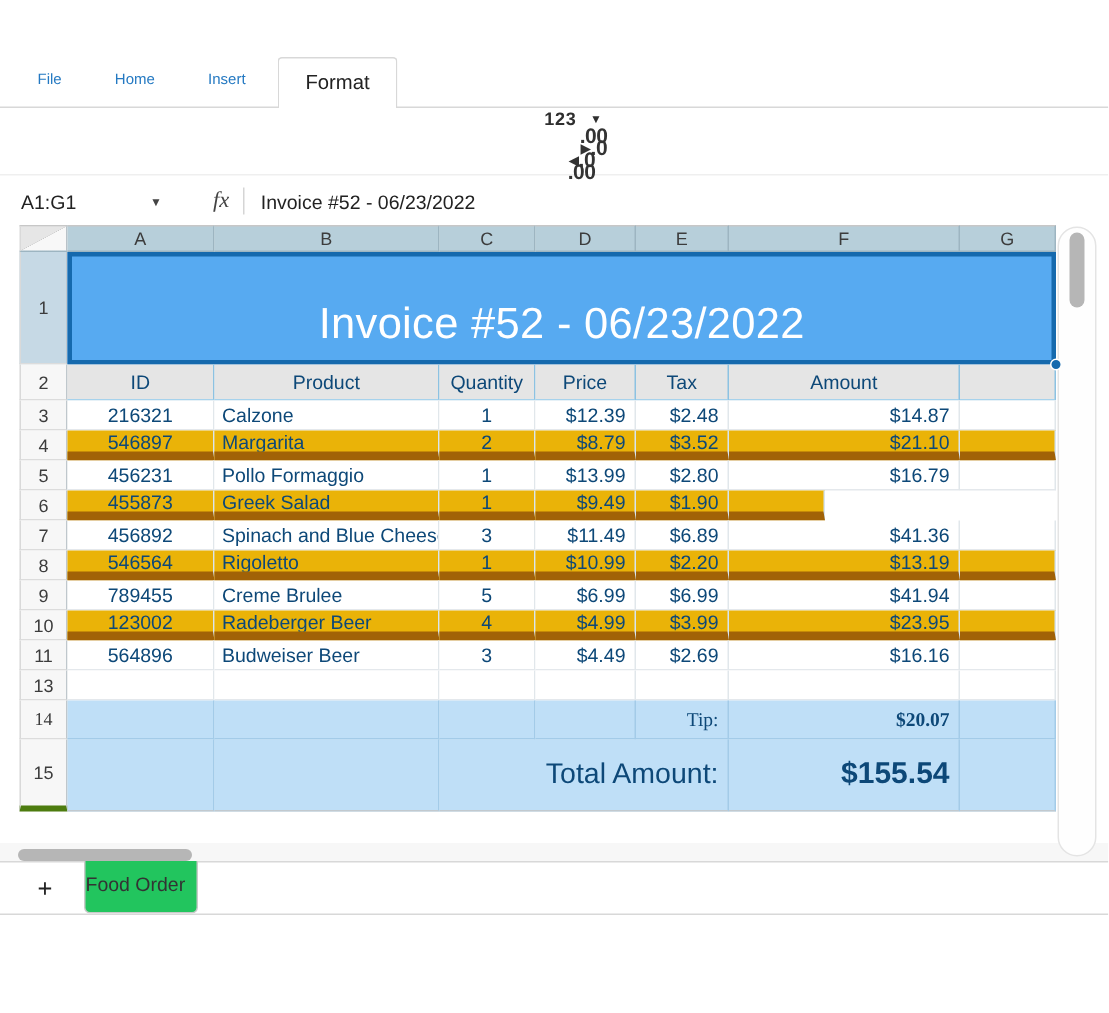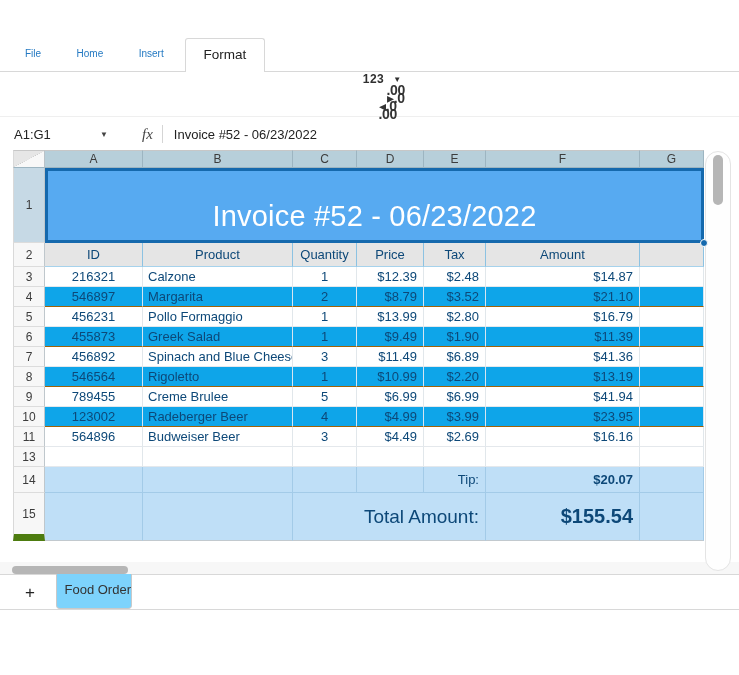--- a/index.html
+++ b/index.html
@@ -58,47 +58,47 @@
     display:flex; align-items:flex-end; justify-content:center; padding-bottom:7px;
     color:#fff; font-size:29px; letter-spacing:0.2px; cursor:cell; }
   .fill-handle { position:absolute; left:687px; top:89px; width:8px; height:8px; border-radius:50%;
     background:#1569ad; border:1px solid #fff; z-index:6; cursor:crosshair; }
 
   .r-head2 .cell { height:24px; background:#e5e5e5; border-right:1px solid #8cc2e2; border-bottom:1px solid #a6d2ec; justify-content:center; cursor:cell; }
   .r-head2 .gut { height:24px; background:#f7f7f7; border-right:1px solid #bfc7cc; border-bottom:1px solid #dcdcdc; justify-content:center; }
 
   .r-data .cell { height:20px; background:#fff; cursor:cell; }
   .r-data .gut { height:20px; background:#f7f7f7; }
-  .r-data.stripe .cell { background:#0ea5e9; border-right:1px solid #d7e5f0; border-bottom:1px solid #a16207; }
+  .r-data.stripe .cell { background:#eab308; border-right:1px solid #d7e5f0; border-bottom:6px solid #a16207; }
   .r-data.stripe .gut { background:#f7f7f7; border-right:1px solid #bfc7cc; border-bottom:1px solid #dcdcdc; }
 
-  .r-tip .cell { height:26px; background:#bfdff7; border-right:1px solid #a3cbe8; border-bottom:1px solid #a3cbe8; cursor:cell; }
+  .r-tip .cell { height:26px; background:#bfdff7; border-right:1px solid #a3cbe8; border-bottom:1px solid #a3cbe8; cursor:cell;font-family:Liberation Serif, serif; }
   .r-tip .gut { height:26px; background:#f7f7f7; border-right:1px solid #bfc7cc; border-bottom:1px solid #dcdcdc; }
   .r-tip .tip-val { font-weight:700; }
 
   .r-total .cell { height:48px; background:#bfdff7; border-right:1px solid #a3cbe8; border-bottom:1px solid #c2c9ce; cursor:cell; }
-  .r-total .gut { height:48px; background:#f7f7f7; border-right:1px solid #bfc7cc; border-bottom:7px solid #4d7c0f; }
+  .r-total .gut { height:48px; background:#f7f7f7; border-right:1px solid #bfc7cc; border-bottom:4px solid #4d7c0f; }
   .total-label { width:193px; font-size:19px; }
   .total-val { font-size:20px; font-weight:700; }
 
   
   .bottom-band { position:absolute; left:0; top:562px; width:739px; height:13px; background:#f7f7f7; }
   .hscroll-thumb { position:absolute; left:12px; top:566px; width:116px; height:8px; background:#b6b6b6; border-radius:4px; cursor:grab; }
   .vscroll-track { position:absolute; left:705px; top:151px; width:26px; height:420px; background:#fefefe;
     border:1px solid #e4e4e4; border-radius:13px; }
   .vscroll-thumb { position:absolute; left:7px; top:3px; width:10px; height:50px; background:#b6b6b6; border-radius:5px; cursor:grab; }
 
   
   .sheetbar { position:absolute; left:0; top:574px; width:739px; height:36px; background:#fff;
     border-top:1px solid #d8d8d8; border-bottom:1px solid #d8d8d8; }
   .add-sheet { position:absolute; left:18px; top:7px; width:24px; height:22px; text-align:center;
     font-size:17px; color:#222; line-height:21px; cursor:pointer; }
-  .sheet-tab { position:absolute; left:56px; top:-1px; width:76px; height:35px; background:#7dd3fc;
+  .sheet-tab { position:absolute; left:56px; top:-1px; width:76px; height:35px; background:#22c55e;
     border:1px solid #c9c9c9; border-top:none; border-radius:0 0 4px 4px;
-    text-align:right; line-height:32px; font-size:13px; color:#333; cursor:pointer; }
+    text-align:left; line-height:32px; font-size:13px; color:#333; cursor:pointer; }
 </style>
 </head>
 <body>
 
 <div class="app">
 
   <div class="tabbar">
     <span class="menu-link">File</span>
     <span class="menu-link">Home</span>
     <span class="menu-link">Insert</span>
@@ -188,21 +188,20 @@
       <div class="cell wf t-r">$16.79</div>
       <div class="cell wg"></div>
     </div>
     <div class="grow r-data stripe">
       <div class="cell gut">6</div>
       <div class="cell wa t-c">455873</div>
       <div class="cell wb t-l">Greek Salad</div>
       <div class="cell wc t-c">1</div>
       <div class="cell wd t-r">$9.49</div>
       <div class="cell we t-r">$1.90</div>
-      <div class="cell wf t-r">$11.39</div>
       <div class="cell wg"></div>
     </div>
     <div class="grow r-data">
       <div class="cell gut">7</div>
       <div class="cell wa t-c">456892</div>
       <div class="cell wb t-l">Spinach and Blue Cheese</div>
       <div class="cell wc t-c">3</div>
       <div class="cell wd t-r">$11.49</div>
       <div class="cell we t-r">$6.89</div>
       <div class="cell wf t-r">$41.36</div>

